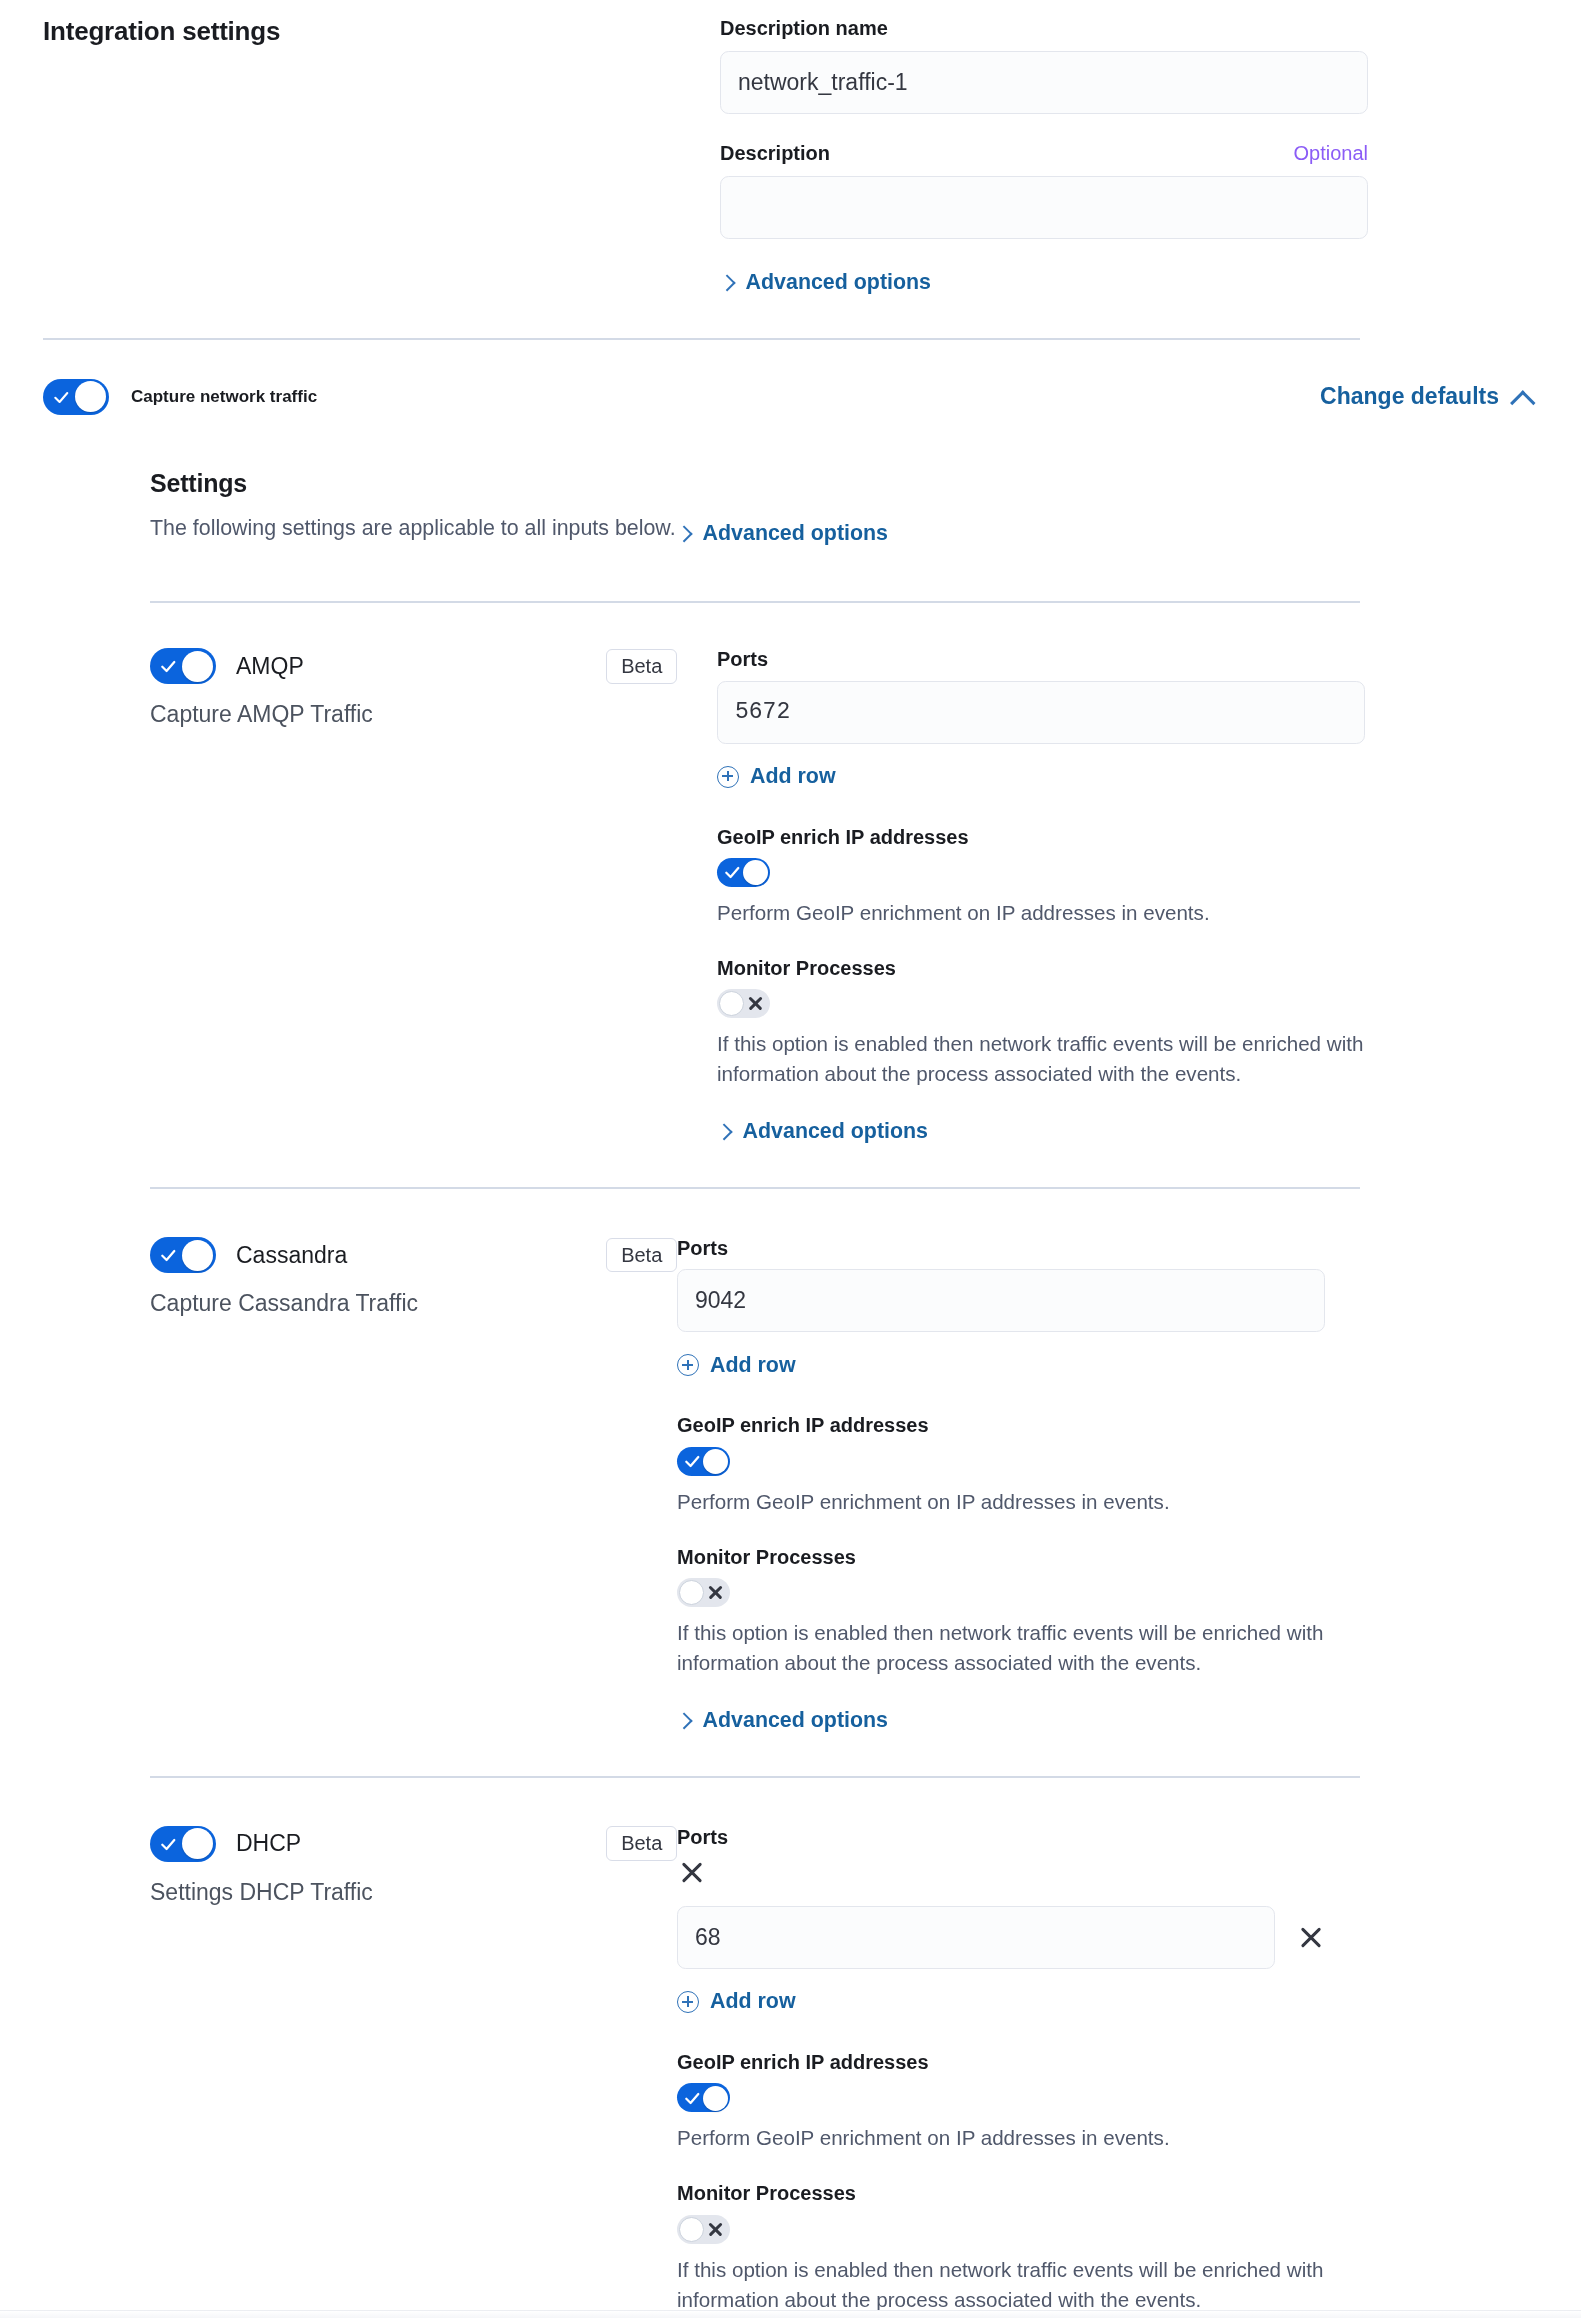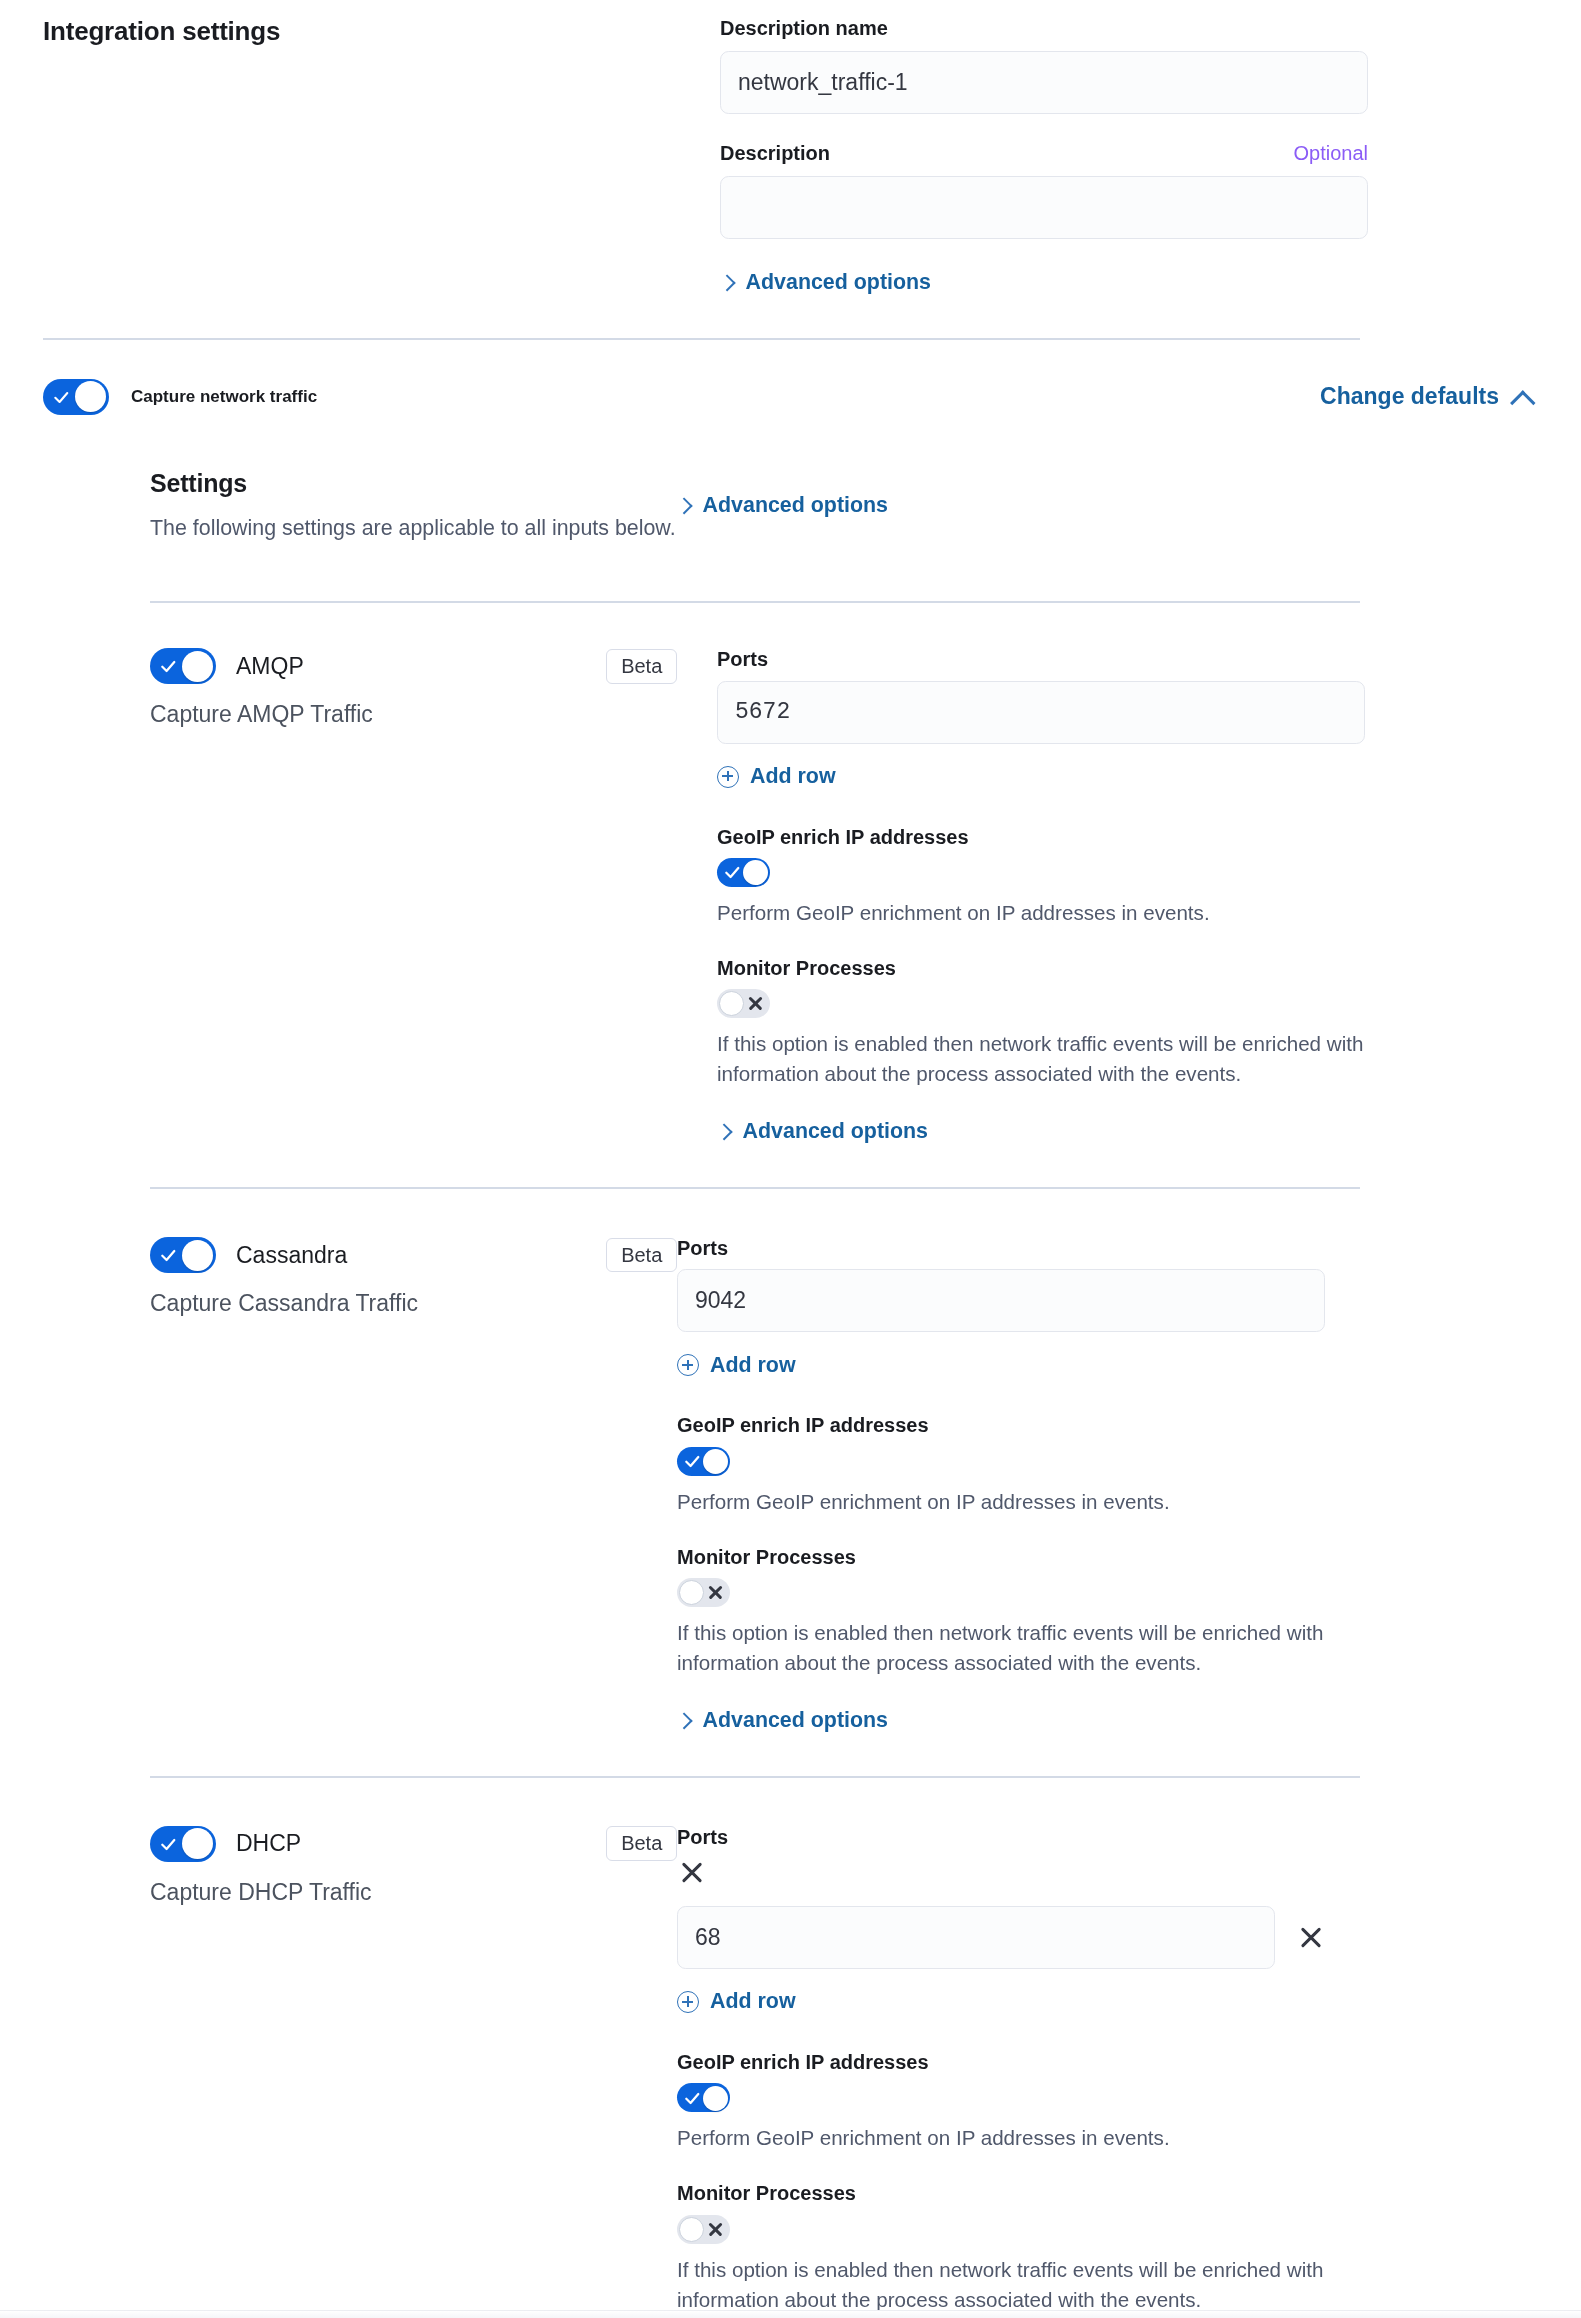--- a/index.html
+++ b/index.html
@@ -271,21 +271,21 @@
       <span class="knob"></span>
     </div>
     <div class="cap-title">Capture network traffic</div>
     <div class="cap-spacer"></div>
     <div class="change-def">
       <span>Change defaults</span>
       <span class="chev-up"></span>
     </div>
   </div>
 
-  <div class="row2" style="margin-top:53px;">
+  <div class="row2" style="margin-top:53px;align-items:flex-end;">
     <div class="proto-left">
       <div class="sec-title" style="font-size:25px;">Settings</div>
       <div class="sec-desc" style="font-size:21.4px;margin-top:13.7px;">The following settings are applicable to all inputs below.</div>
     </div>
     <div class="col-right" style="padding-top:27.4px;">
       <span class="lnk">
         <span class="chev"></span>
         <span>Advanced options</span>
       </span>
     </div>
@@ -421,21 +421,21 @@
               <span class="mark">
                 <svg class="checkmark" viewBox="0 0 24 24" fill="none">
                   <path d="M5 12.5 L10 17.5 L19 7" stroke="#ffffff" stroke-width="2.6" stroke-linecap="round" stroke-linejoin="round"></path>
                 </svg>
               </span>
               <span class="knob"></span>
             </div>
             <span class="proto-name">DHCP</span>
             <span class="beta">Beta</span>
           </div>
-          <div class="proto-sub">Capture DHCP Traffic</div>
+          <div class="proto-sub">Settings DHCP Traffic</div>
         </div>
         <div class="col-right">
           <div class="sub-label">Ports</div>
           <div style="display:flex;flex-direction:column;gap:9.4px;">
             <div class="rowinput">
               <span class="xbtn"></span>
             </div>
             <div class="rowinput">
               <div class="inputbox">68</div>
               <span class="xbtn"></span>

